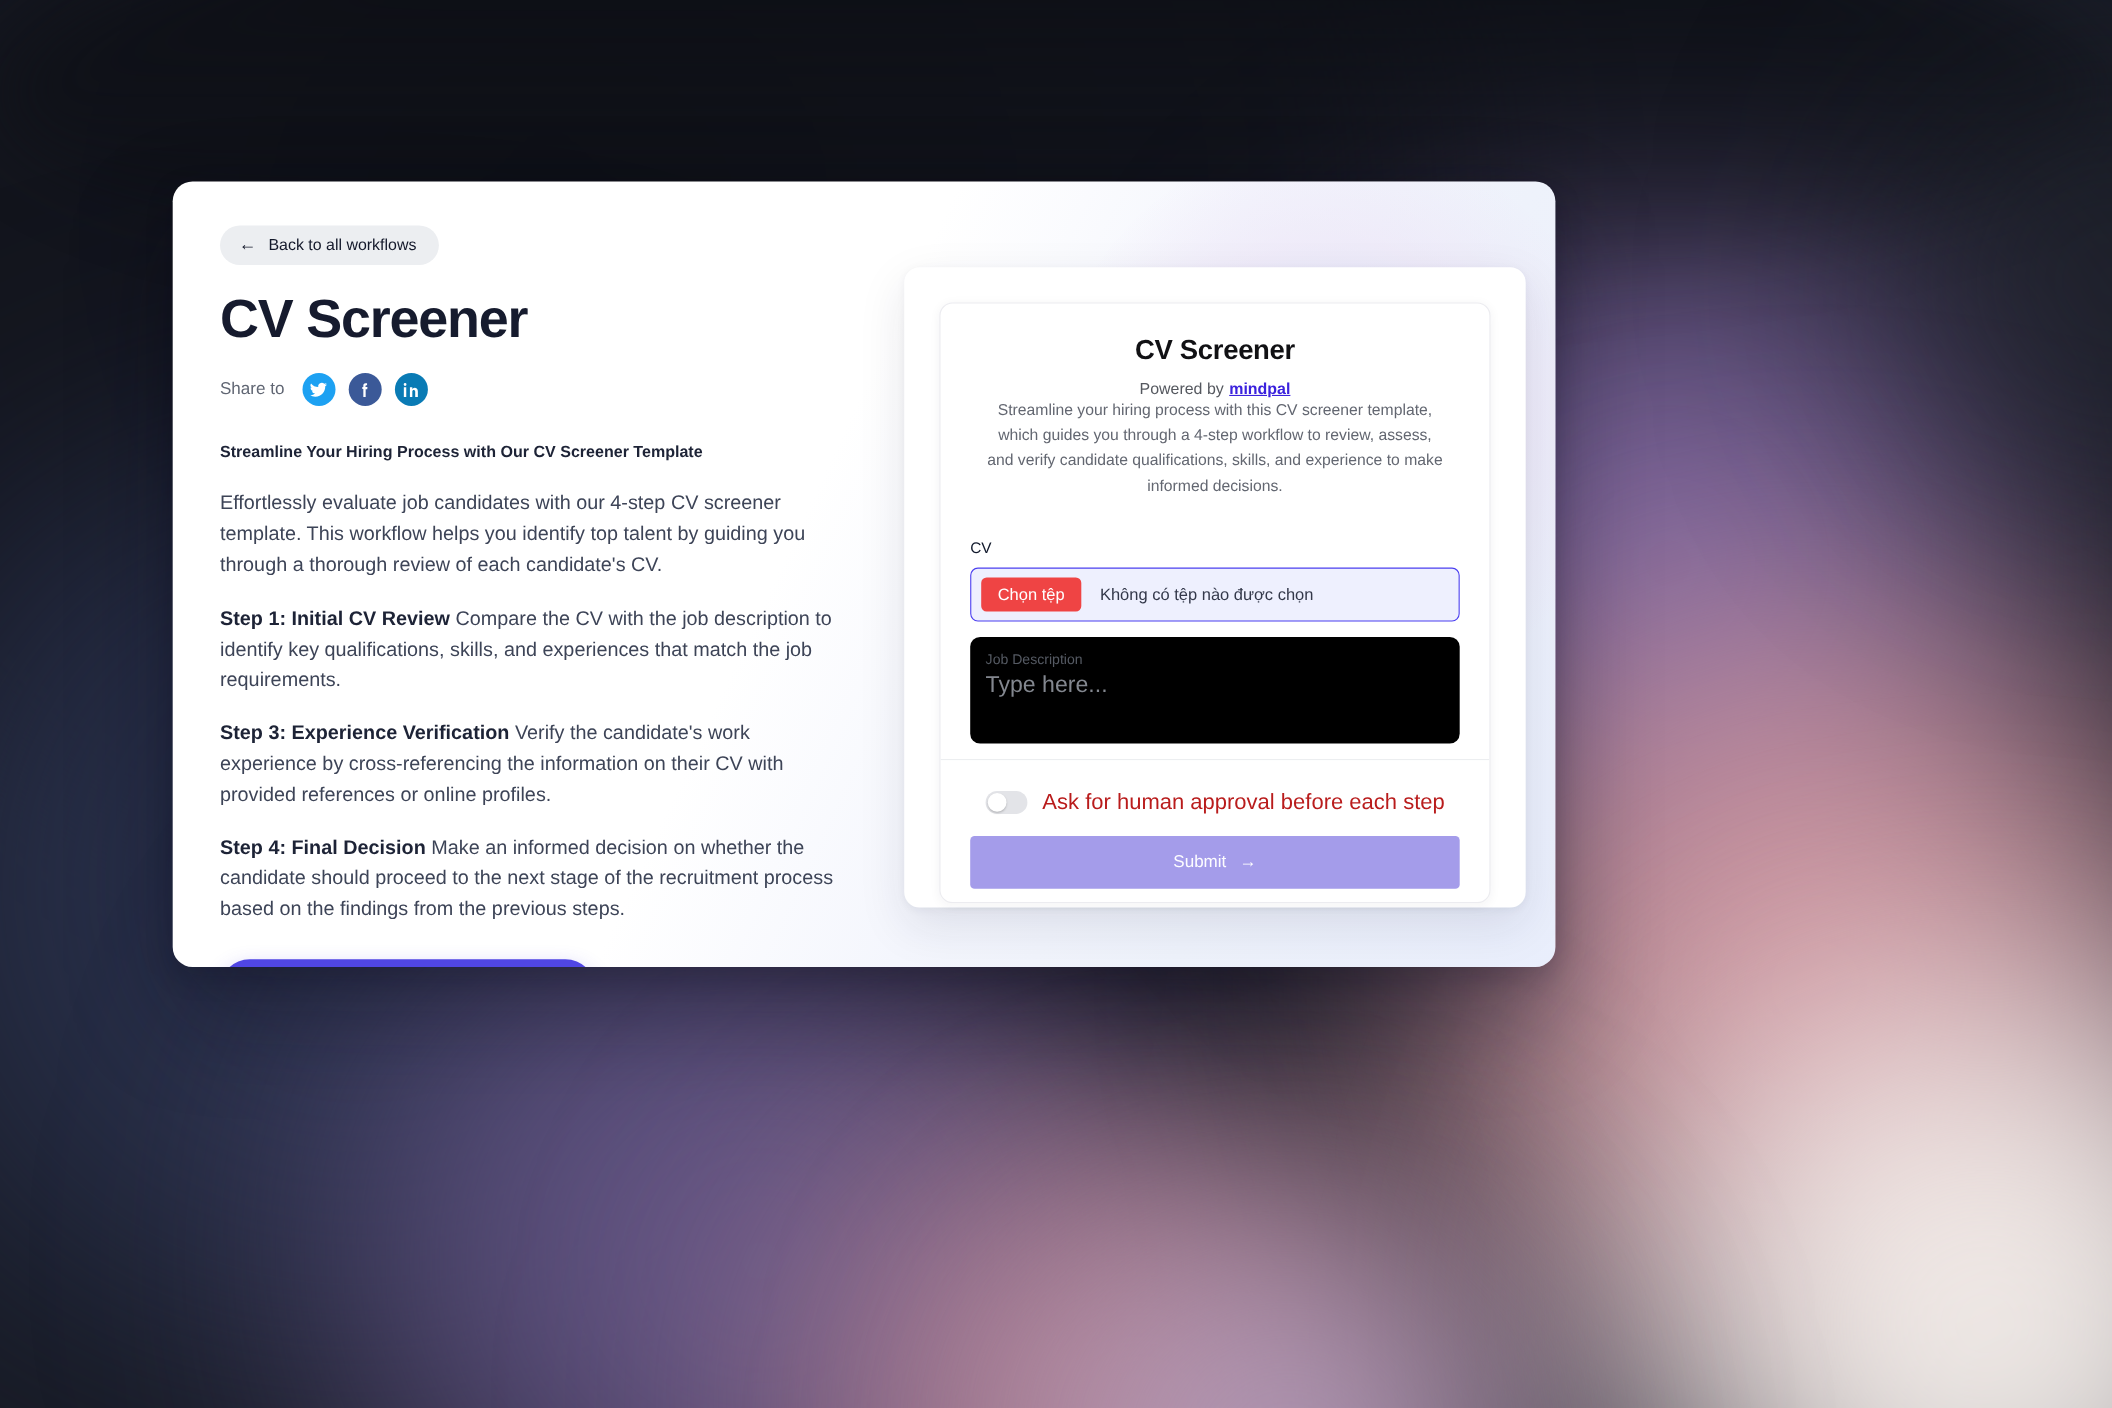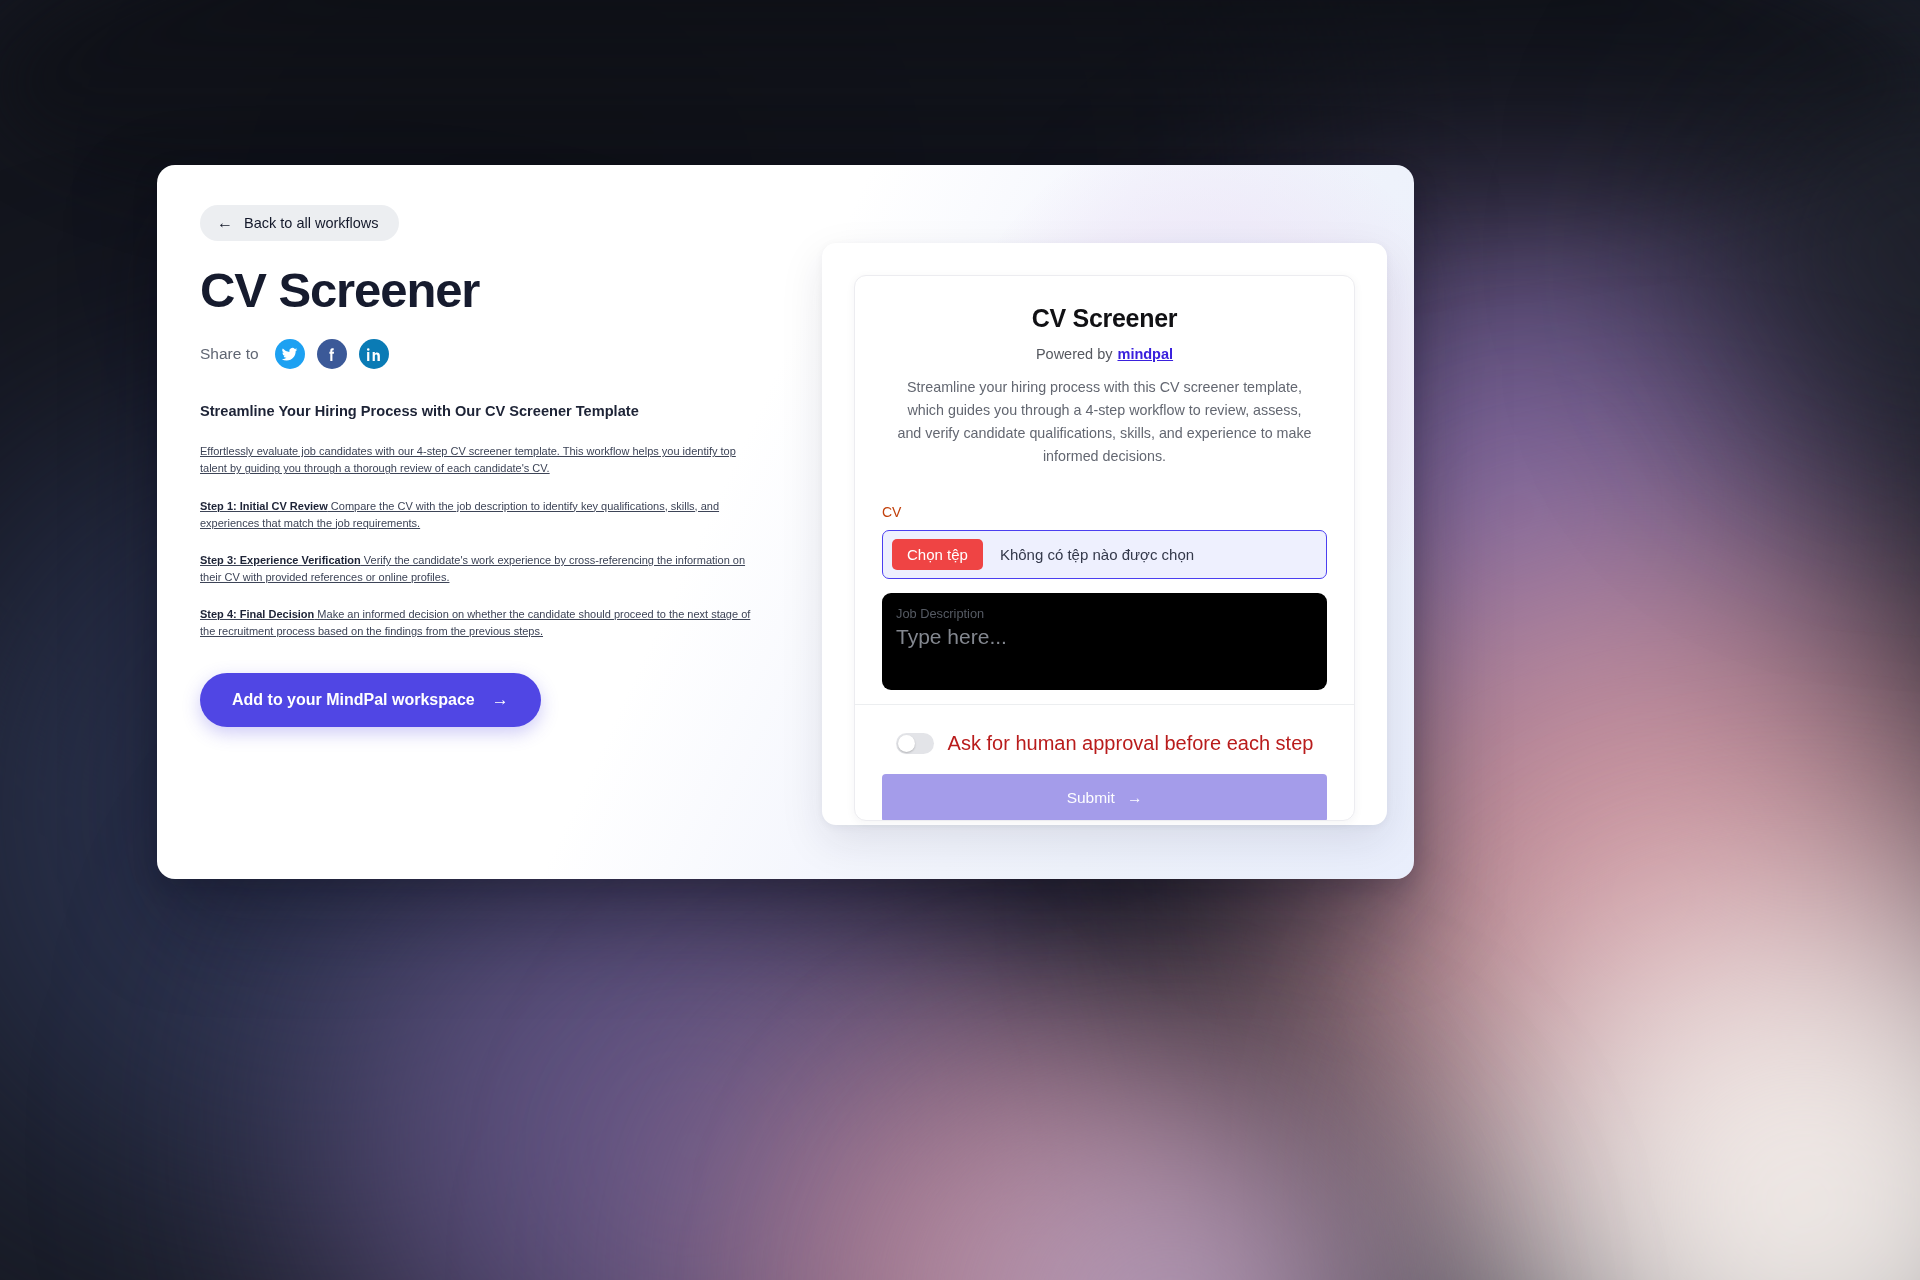--- a/index.html
+++ b/index.html
@@ -97,25 +97,24 @@
   .soc-fb { background: #3b5998; }
   .soc-li { background: #0a7bb5; }
 
   .lead {
     margin-top: 32px;
     font-size: 14.6px; font-weight: 700;
     color: #1d2336; line-height: 1.5;
   }
   .para {
     margin-top: 20px;
-    font-size: 11px;
+    font-size: 18px;
     color: #3d4457;
     line-height: 1.56;
     max-width: 560px;
-    text-decoration: underline;
   }
   .para b { color: #1d2336; font-weight: 700; }
 
   .cta {
     display: inline-flex; align-items: center; gap: 17px;
     margin-top: 32px;
     background: #5046e4;
     color: #ffffff;
     border: none; border-radius: 999px;
     padding: 17px 32px;
@@ -162,32 +161,31 @@
     text-align: center;
     margin-top: 13px;
     font-size: 14.5px;
     color: #55585f;
   }
   .f-power a {
     color: #3a21dd; font-weight: 700; text-decoration: underline;
     margin-left: 5px;
   }
   .f-desc {
-    margin-top: 14px;
     text-align: center;
     font-size: 14.3px;
     color: #636771;
     line-height: 1.62;
     padding: 0 14px;
   }
 
   .field-label {
     margin-top: 35px;
     font-size: 14px;
-    color: #c2410c;
+    color: #0f172a;
   }
   .file-row {
     margin-top: 10px;
     display: flex; align-items: center;
     background: #eef0fe;
     border: 1px solid #4b3ff0;
     border-radius: 7px;
     padding: 8px 9px;
     cursor: pointer;
   }

